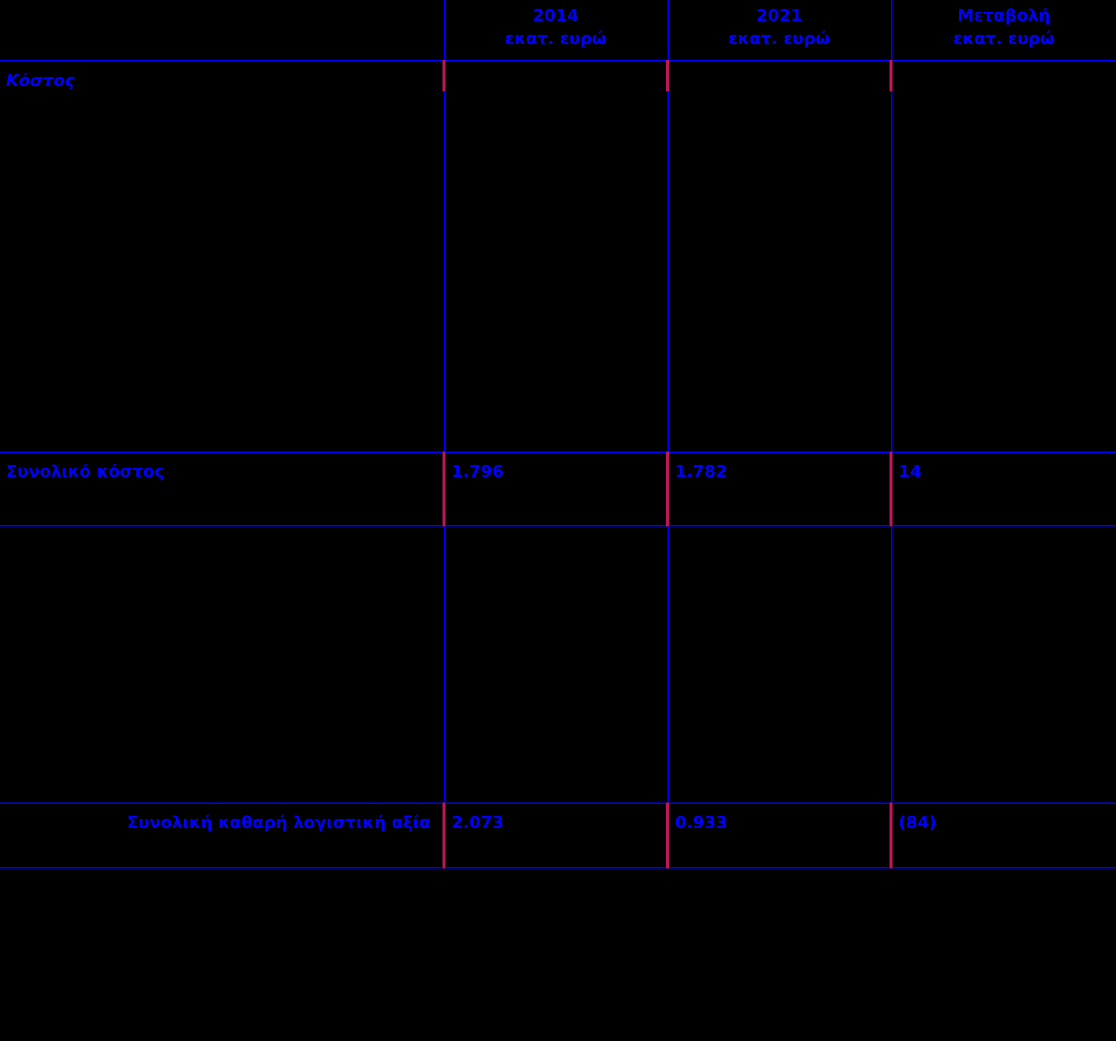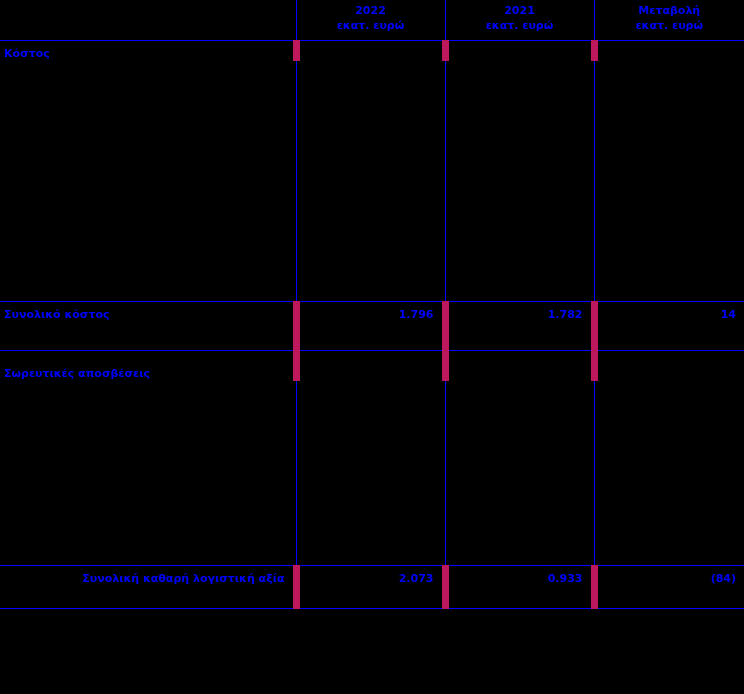--- a/index.html
+++ b/index.html
@@ -52,56 +52,56 @@
   .hdr-year { display: block; }
   .hdr-unit { display: block; }
 
   .lbl {
     text-align: left;
     padding: 6px 8px 0 4px;
     font-size: 11px;
     line-height: 1.3;
   }
   .num {
-    text-align: right;
     padding: 6px 8px 0 4px;
-    border-left: 7px solid #be185d;
+    border-left: 2px solid #be185d;
     font-size: 11px;
   }
   .spacer-row td {
     border-left: 1px solid #0000ff;
   }
   .spacer-row td.lbl-empty {
     border-left: 0;
   }
   tr.total-row > td {
     border-top: 1px solid #0000ff;
     border-bottom: 1px solid #0000ff;
   }
   tr.section-head > td {
     border-bottom: 0;
+    font-style: italic;
   }
   .pad-cell { font-size: 11px; }
 </style>
 </head>
 <body>
 
 <div class="sheet">
   <table class="fin">
     <colgroup>
       <col class="c-label">
       <col class="c-num">
       <col class="c-num2">
       <col class="c-num3">
     </colgroup>
     <thead>
       <tr>
         <th class="hdr-blank"></th>
         <th class="hdr-cell">
-          <span class="hdr-year">2022</span>
+          <span class="hdr-year">2014</span>
           <span class="hdr-unit">εκατ. ευρώ</span>
         </th>
         <th class="hdr-cell">
           <span class="hdr-year">2021</span>
           <span class="hdr-unit">εκατ. ευρώ</span>
         </th>
         <th class="hdr-cell">
           <span class="hdr-year">Μεταβολή</span>
           <span class="hdr-unit">εκατ. ευρώ</span>
         </th>
@@ -121,26 +121,20 @@
         <td></td>
         <td></td>
       </tr>
       <tr class="total-row">
         <td class="lbl" style="height:42px;">Συνολικό κόστος</td>
         <td class="num">1.796</td>
         <td class="num">1.782</td>
         <td class="num">14</td>
       </tr>
 
-      <tr class="section-head">
-        <td class="lbl" style="padding-top:16px;">Σωρευτικές αποσβέσεις</td>
-        <td class="num pad-cell"></td>
-        <td class="num pad-cell"></td>
-        <td class="num pad-cell"></td>
-      </tr>
       <tr class="spacer-row">
         <td class="lbl-empty" style="height:184px;"></td>
         <td></td>
         <td></td>
         <td></td>
       </tr>
 
       <tr class="total-row">
         <td class="lbl" style="height:36px;text-align:right;">Συνολική καθαρή λογιστική αξία</td>
         <td class="num">2.073</td>

